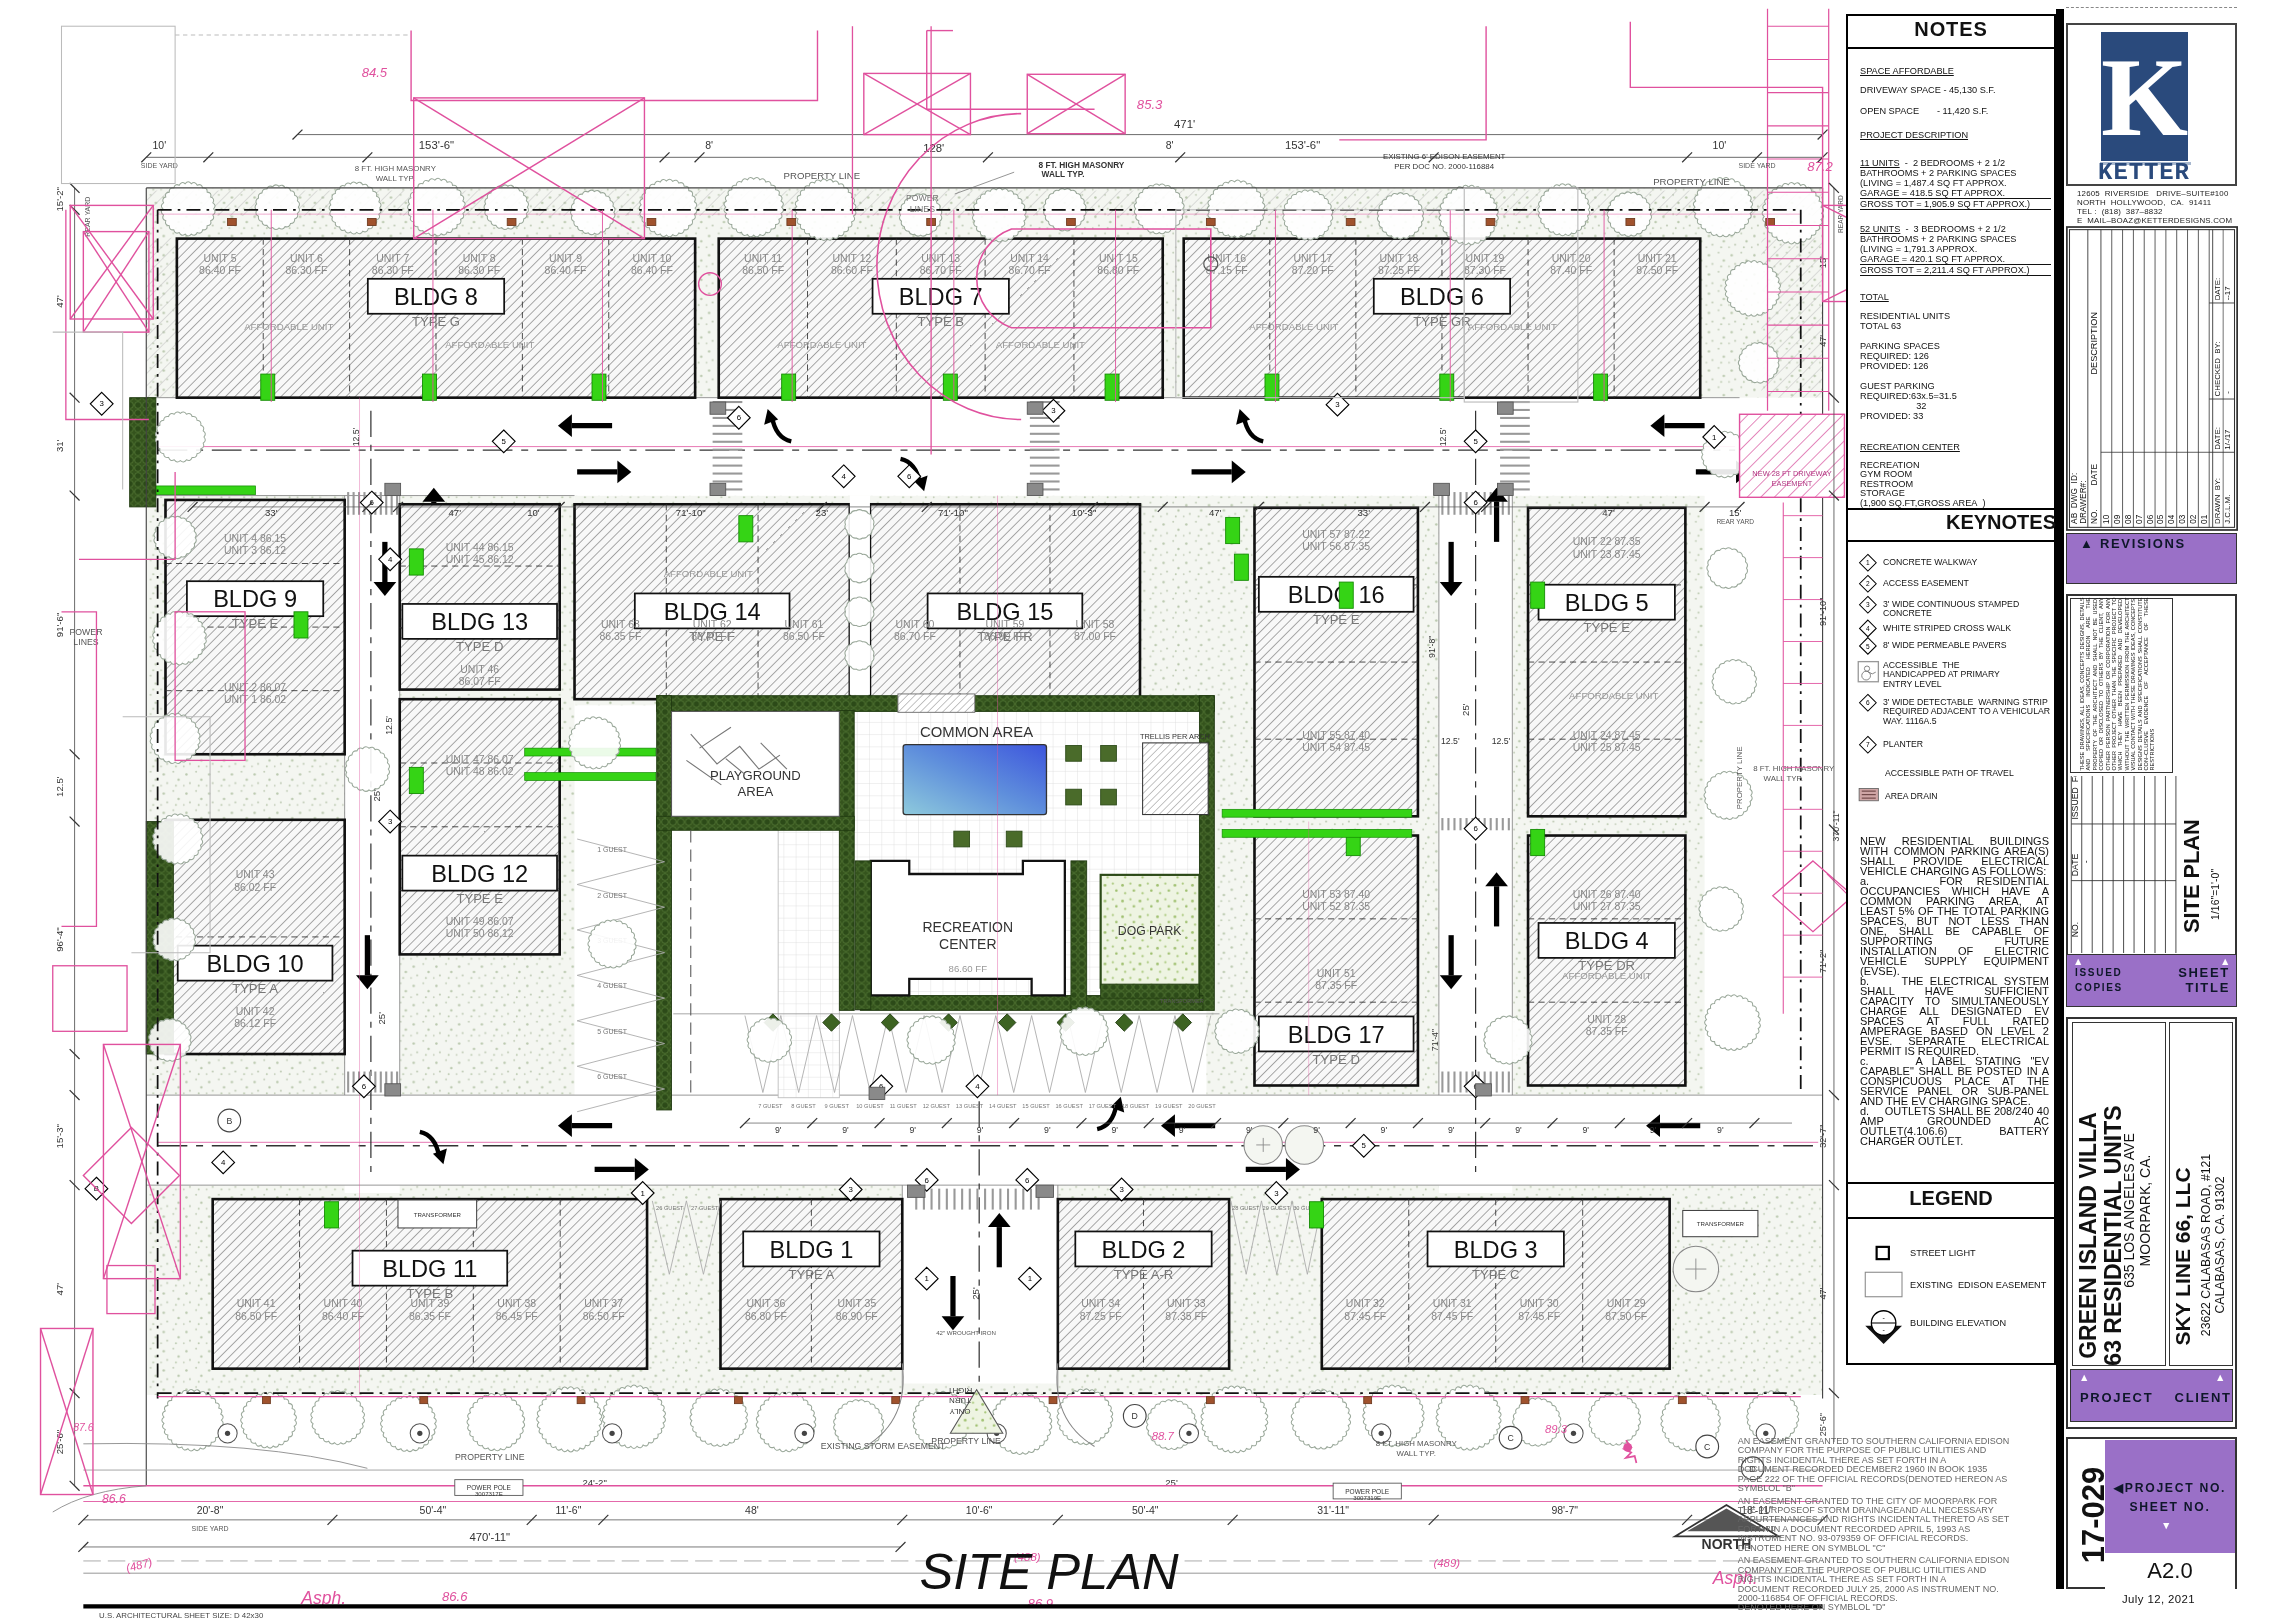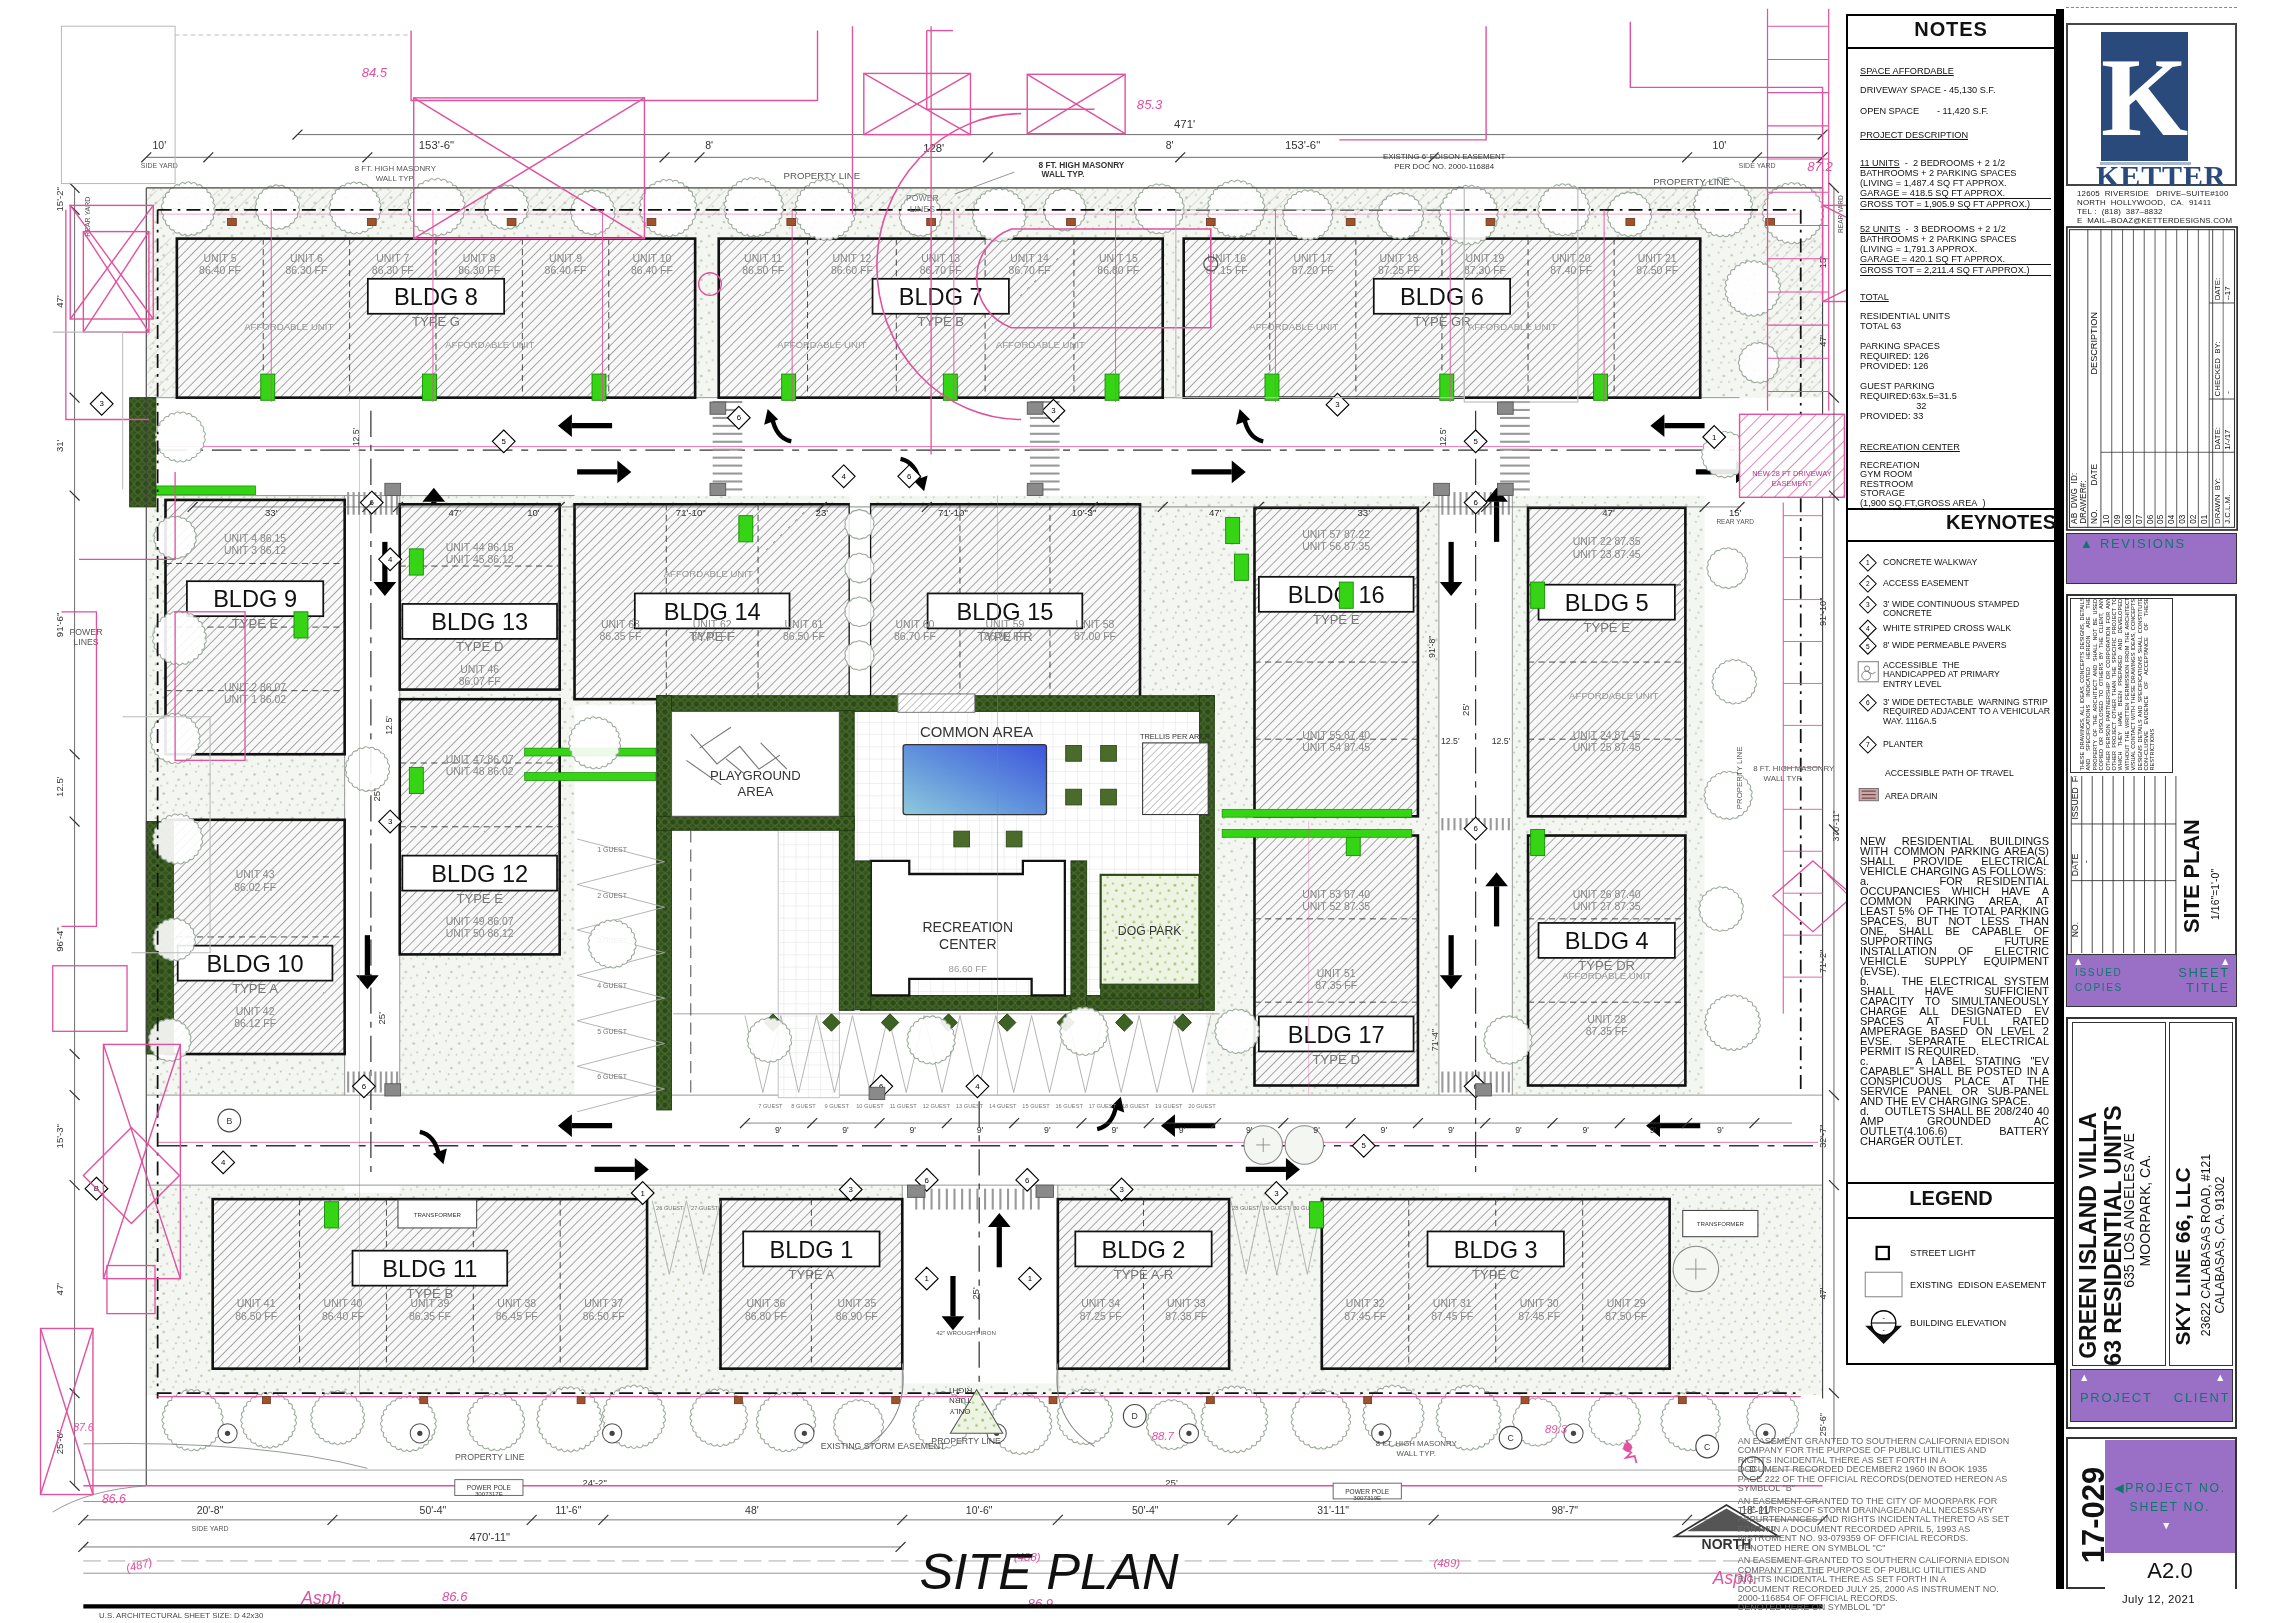--- a/index.html
+++ b/index.html
@@ -1,18 +1,18 @@
 <!DOCTYPE html>
 <html style="font-size:14px"><head><meta charset="utf-8"><style>
 *{margin:0;padding:0;box-sizing:border-box}
 body{width:2273px;height:1623px;position:relative;background:#fff;font-family:"Liberation Sans",sans-serif;overflow:hidden}
 #plan{position:absolute;left:0;top:0}
 .abs{position:absolute}
 .purp{background:#9a70c7;border:1.7px solid #333}
-.sten{color:#0f766e;font-weight:normal;letter-spacing:2.6px}
+.sten{color:#0f172a;font-weight:bold;letter-spacing:2.6px}
 </style></head><body>
 <div id="plan"><svg width="2273" height="1623" viewBox="0 0 2600 1857" xmlns="http://www.w3.org/2000/svg" font-family="Liberation Sans, sans-serif">
       <defs>
 <pattern id="hatch" width="7.5" height="7.5" patternTransform="rotate(45)" patternUnits="userSpaceOnUse">
  <rect width="7.5" height="7.5" fill="#f8f8f8"></rect>
           <line x1="0" y1="0" x2="0" y2="7.5" stroke="#6f6f6f" stroke-width="1.35"></line>
 </pattern>
 <pattern id="hatchL" width="10" height="10" patternTransform="rotate(45)" patternUnits="userSpaceOnUse">
  <rect width="10" height="10" fill="none"></rect>
           <line x1="0" y1="0" x2="0" y2="10" stroke="#b5b5b5" stroke-width="1"></line>
@@ -1254,21 +1254,21 @@
 <div class="abs" style="left:1910px;top:1248px;font-size:9.2px;color:#111">STREET LIGHT</div>
 <div class="abs" style="left:1910px;top:1280px;font-size:9.2px;color:#111">EXISTING&nbsp; EDISON EASEMENT</div>
 <div class="abs" style="left:1910px;top:1318px;font-size:9.2px;color:#111">BUILDING ELEVATION</div>
 <div class="abs" style="left:1846px;top:1363px;width:210px;border-top:2.6px solid #000"></div>
 
 <div class="abs" style="left:2066px;top:7px;width:171px;border-top:1.3px dashed #888"></div>
 <div class="abs" style="left:2066px;top:23px;width:171px;height:163px;background:#fff;border:2.6px solid #444"></div>
 <div class="abs" style="left:2101px;top:32px;width:87px;height:129px;background:#2a4a7c"></div>
 <div class="abs" style="left:2101px;top:32px;width:87px;height:122px;color:#fff;font-size:112px;font-weight:bold;text-align:center;font-family:'Liberation Serif',serif;line-height:131px">K</div>
 <div class="abs" style="left:2100px;top:162px;width:91px;border-top:3.5px solid #a8b8cf"></div>
-<div class="abs" style="left:2096px;top:159px;width:96px;text-align:center;color:#2a4a7c;font-size:30px;font-weight:bold;font-family:Liberation Serif, serif;letter-spacing:0.9px">KETTER</div>
+<div class="abs" style="left:2096px;top:159px;width:96px;text-align:center;color:#2a4a7c;font-size:24px;font-weight:bold;font-family:Liberation Mono, monospace;letter-spacing:0.9px">KETTER</div>
 <div class="abs" style="left:2077px;top:189px;width:162px;font-size:7.9px;color:#222;line-height:9px;letter-spacing:0.2px">12605&nbsp; RIVERSIDE&nbsp;&nbsp; DRIVE–SUITE#100<br>NORTH&nbsp; HOLLYWOOD,&nbsp; CA.&nbsp; 91411<br>TEL&nbsp;:&nbsp; (818)&nbsp; 387–8832<br>E&nbsp; MAIL–BOAZ@KETTERDESIGNS.COM</div>
 
 <svg class="abs" style="left:2066px;top:226px" width="172" height="305" viewBox="0 0 197 349">
  <rect x="1" y="1" width="195" height="347" fill="#fff" stroke="#333" stroke-width="2"></rect>
  <rect x="4" y="4" width="189" height="341" fill="none" stroke="#333" stroke-width="1.2"></rect>
  <line x1="25" y1="4" x2="25" y2="345" stroke="#333"></line>
  <line x1="40" y1="4" x2="40" y2="345" stroke="#333"></line>
  <line x1="52.4" y1="4" x2="52.4" y2="345" stroke="#333" stroke-width="0.9"></line>
  <line x1="64.8" y1="4" x2="64.8" y2="345" stroke="#333" stroke-width="0.9"></line>
  <line x1="77.2" y1="4" x2="77.2" y2="345" stroke="#333" stroke-width="0.9"></line>

